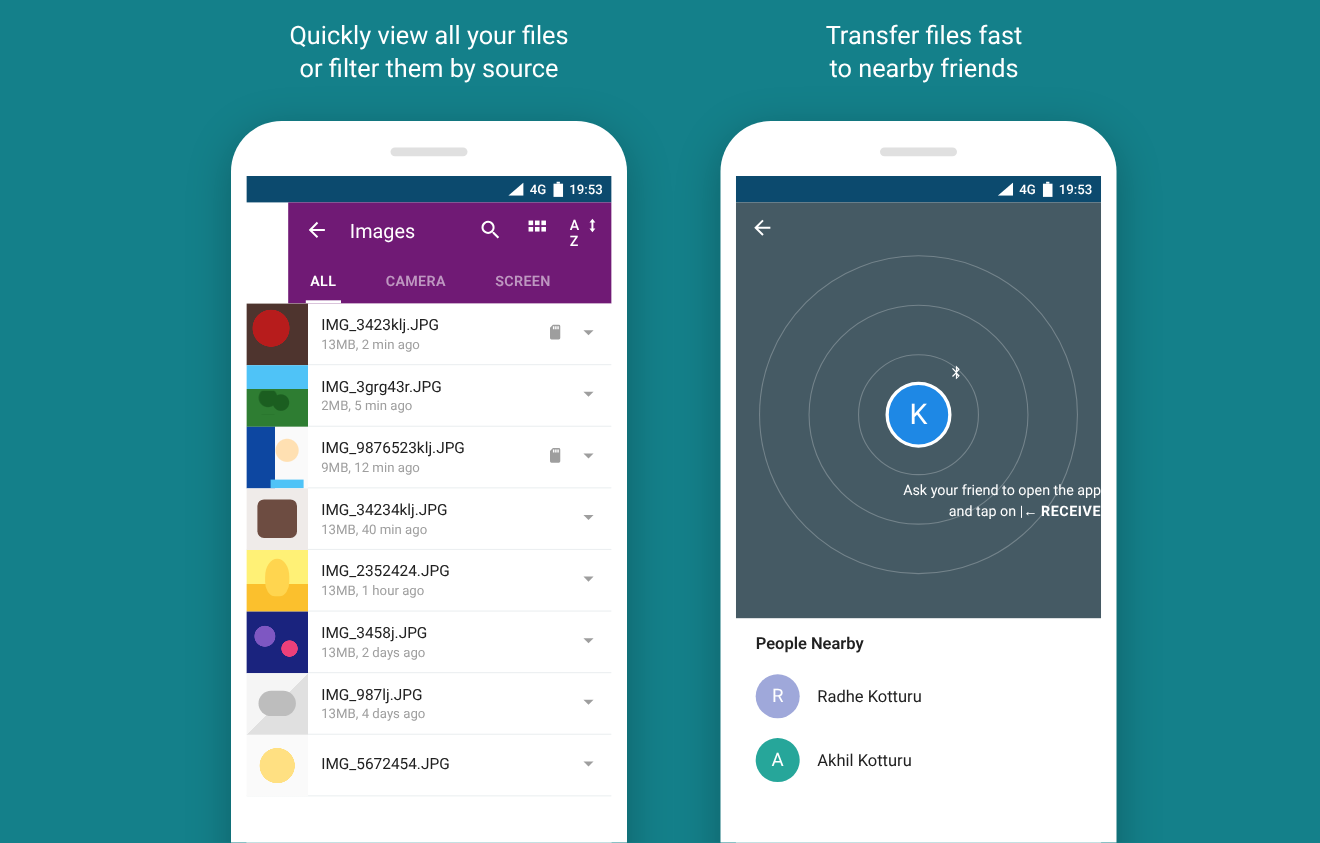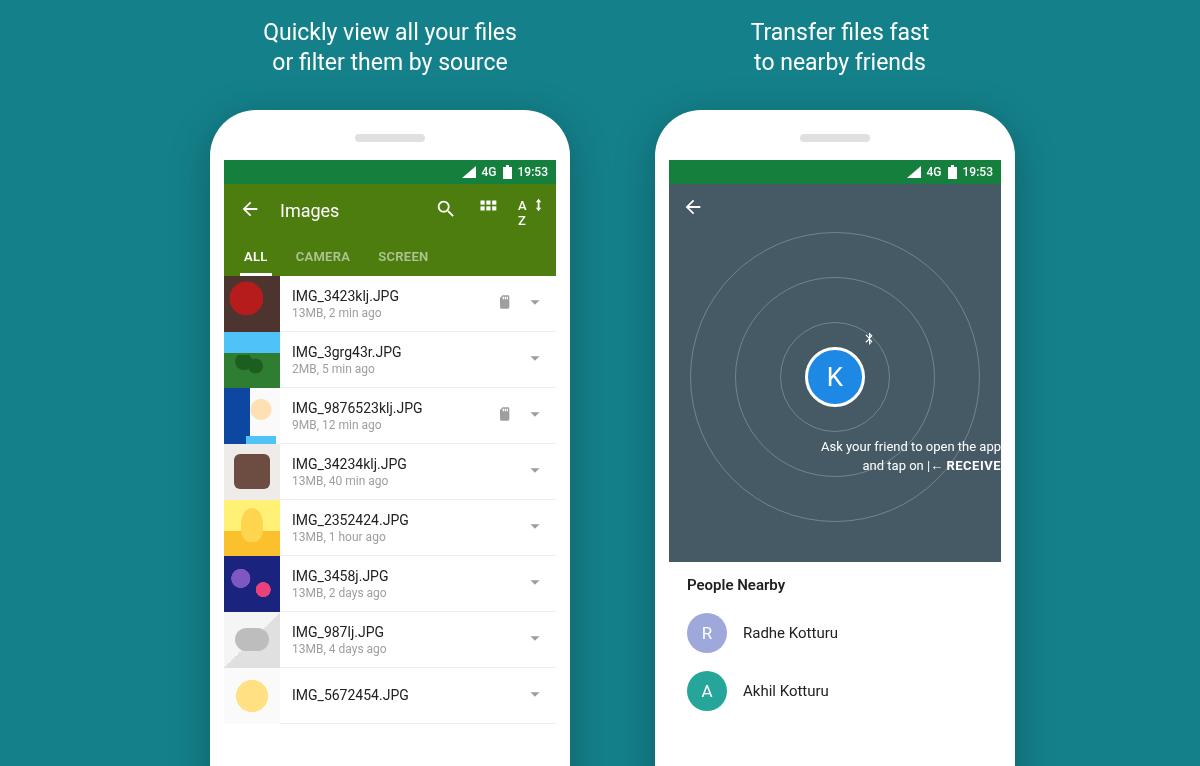--- a/index.html
+++ b/index.html
@@ -44,45 +44,46 @@
   .screen {
     position: absolute;
     top: 50px; left: 14px; right: 14px; bottom: 56px;
     background: #fff;
     overflow: hidden;
   }
 
   
   .statusbar {
     height: 24px;
-    background: #15803d;
+    background: #0c4a6e;
     display: flex; align-items: center; justify-content: flex-end;
     gap: 6px; padding: 0 8px;
     color: #fff; font-size: 12px; font-weight: 500;
   }
   .statusbar .sig, .statusbar .batt { display:inline-block; }
   .statusbar svg { display:block; }
 
   
   .appbar {
-    background: #4d7c0f;
+    background: #701a75;
     color: #fff;
+    margin-left: 38px;
   }
   .appbar-row {
     height: 52px;
     display: flex; align-items: center; gap: 18px;
     padding: 0 14px;
   }
   .appbar-title { font-size: 18px; font-weight: 400; flex: 1; }
   .iconbtn { width: 24px; height: 24px; display:flex; align-items:flex-start; justify-content:center; color:#fff; cursor:pointer; }
   .iconbtn svg { fill: currentColor; }
   .sorttxt { font-size: 13px; font-weight:500; letter-spacing:.5px; }
 
   .tabs {
-    display: flex; gap: 0; padding: 0 6px;
+    display: flex; gap: 17px; padding: 0 6px;
     height: 40px; align-items: center;
     overflow: hidden;
   }
   .tab {
     padding: 0 14px;
     height: 100%;
     display:flex; align-items:center;
     font-size: 13px; font-weight: 600;
     color: rgba(255,255,255,.55);
     cursor: pointer;

